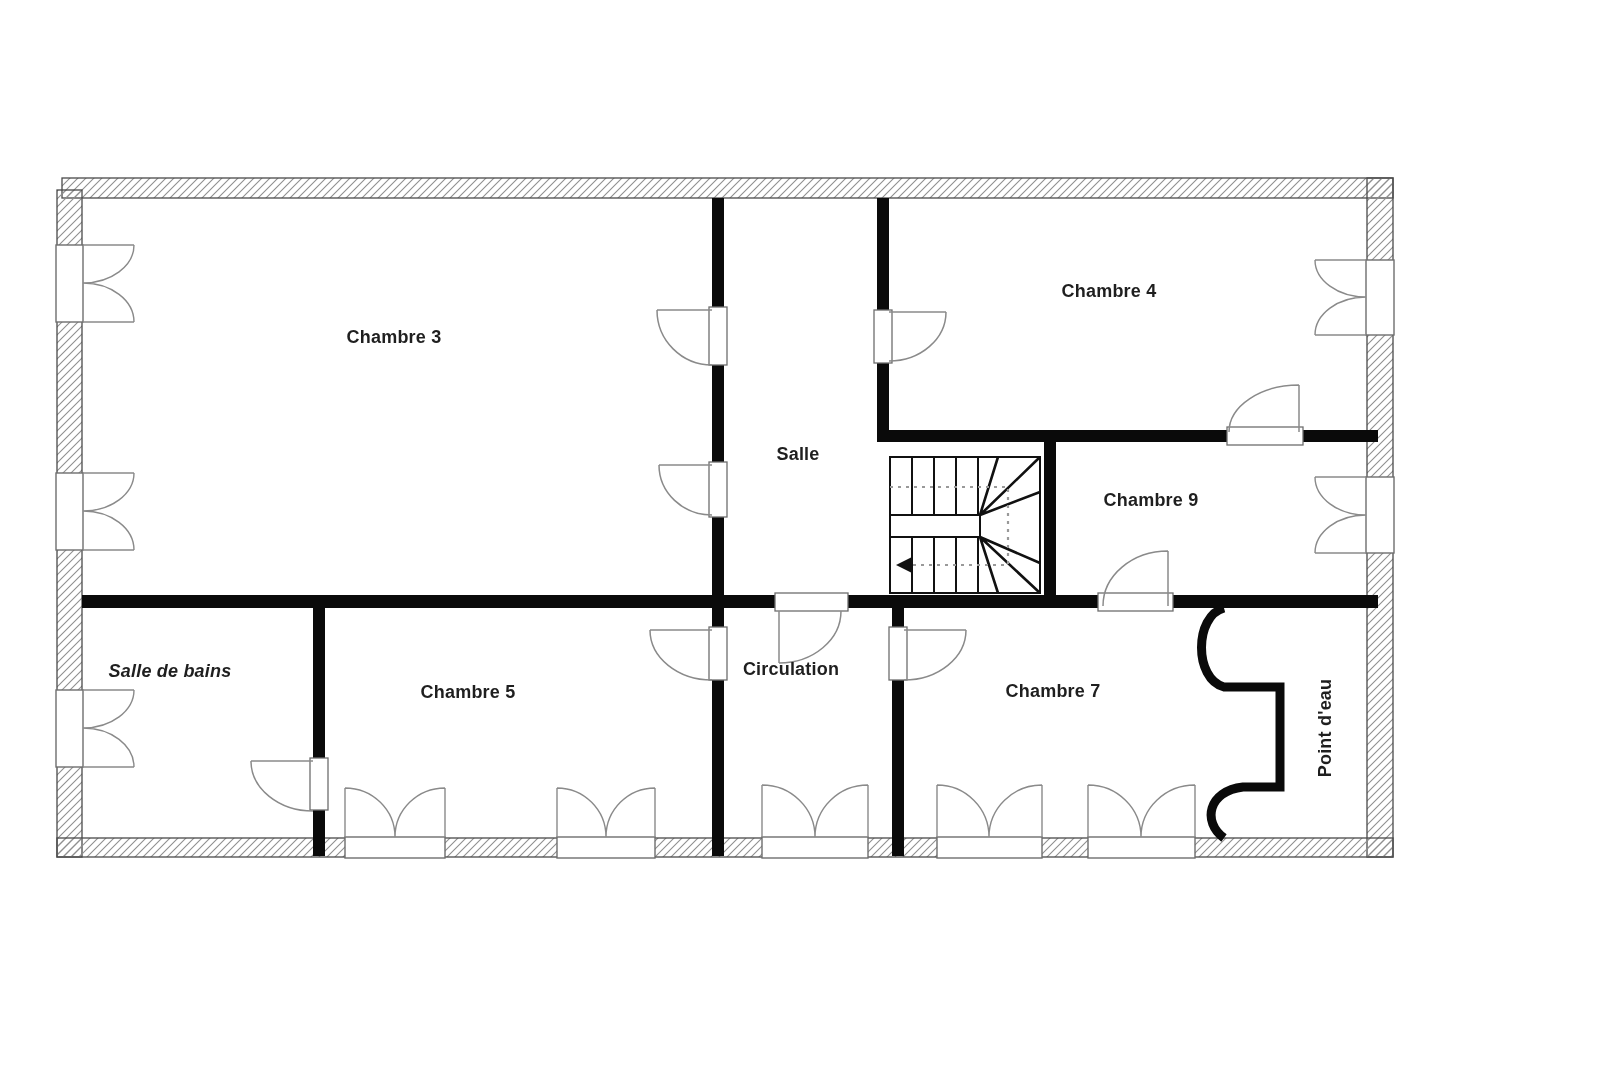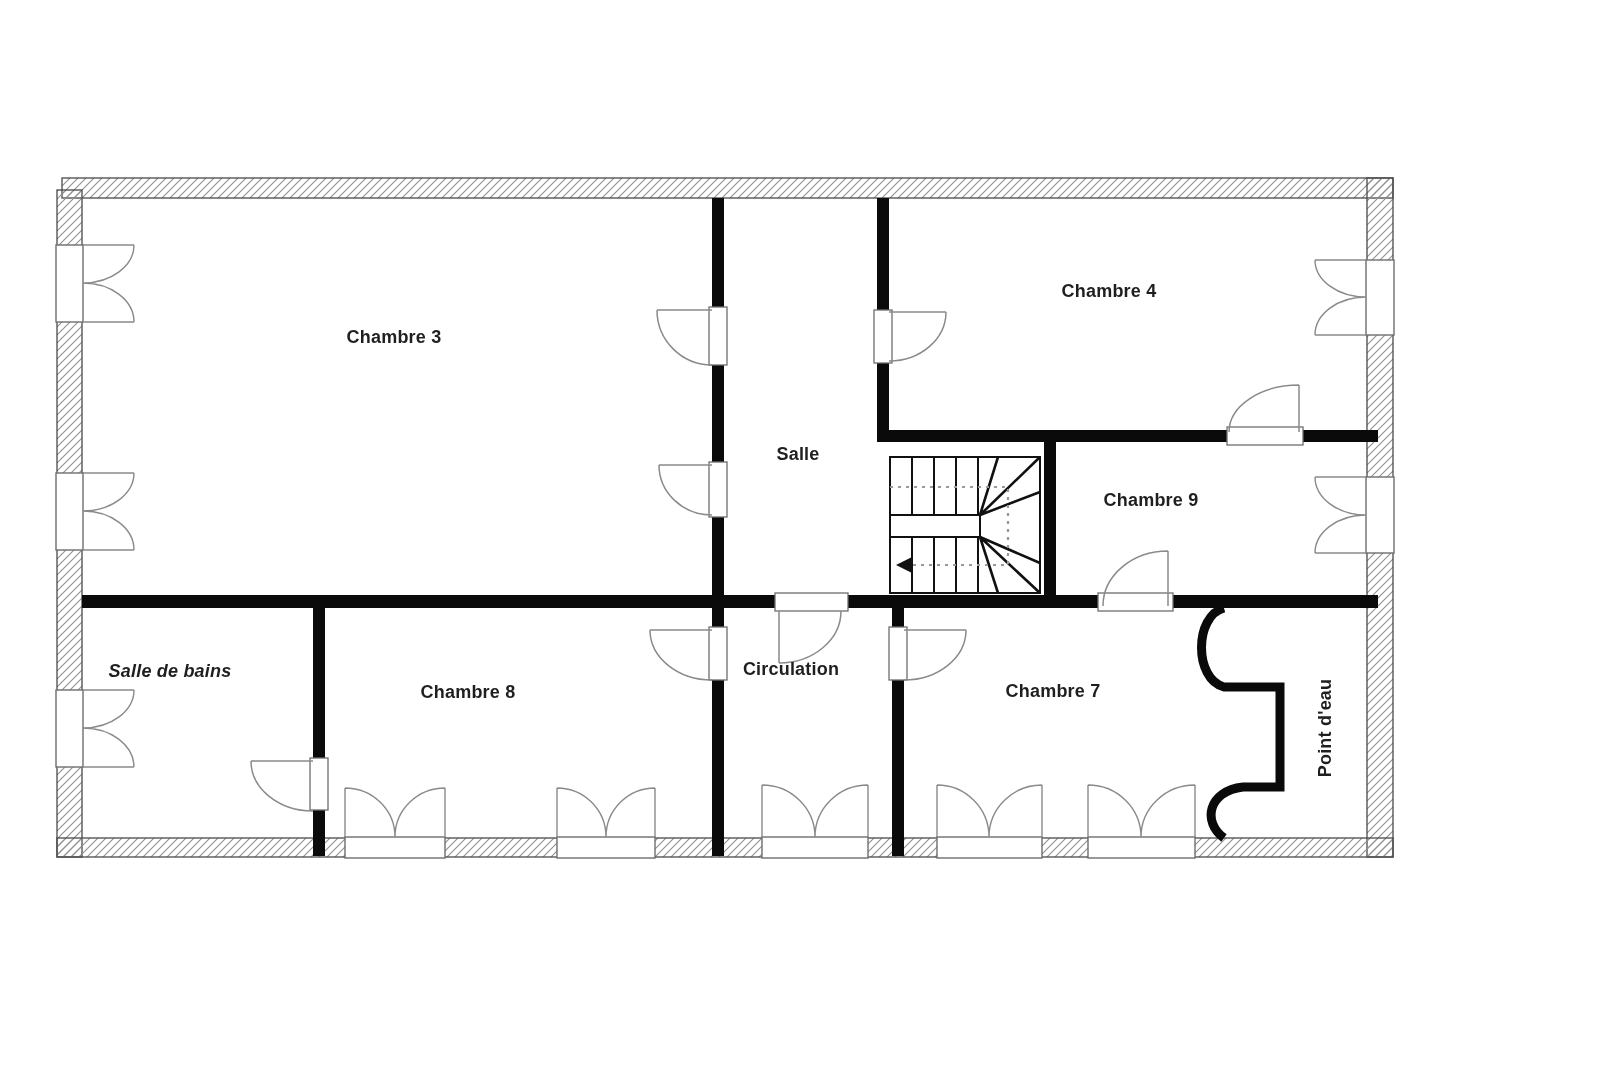--- a/index.html
+++ b/index.html
@@ -148,17 +148,17 @@
     <path d="M890 487 L1008 487 L1008 565 L911 565" fill="none" stroke="#999999" stroke-width="2.2" stroke-dasharray="3 5"></path>
     <polygon points="896,565 912,557 912,573" fill="#111111"></polygon>
   </g>
 </svg>
 
 <div class="room-label lbl-chambre5">Chambre 3</div>
 <div class="room-label lbl-chambre4">Chambre 4</div>
 <div class="room-label lbl-palier">Salle</div>
 <div class="room-label lbl-chambre3">Chambre 9</div>
 <div class="room-label lbl-sdb">Salle de bains</div>
-<div class="room-label lbl-chambre1">Chambre 8</div>
+<div class="room-label lbl-chambre1">Chambre 5</div>
 <div class="room-label lbl-circulation">Circulation</div>
 <div class="room-label lbl-chambre2">Chambre 7</div>
 <div class="room-label lbl-pointdeau rotated">Point d'eau</div>
 
 </div>
 </body></html>

